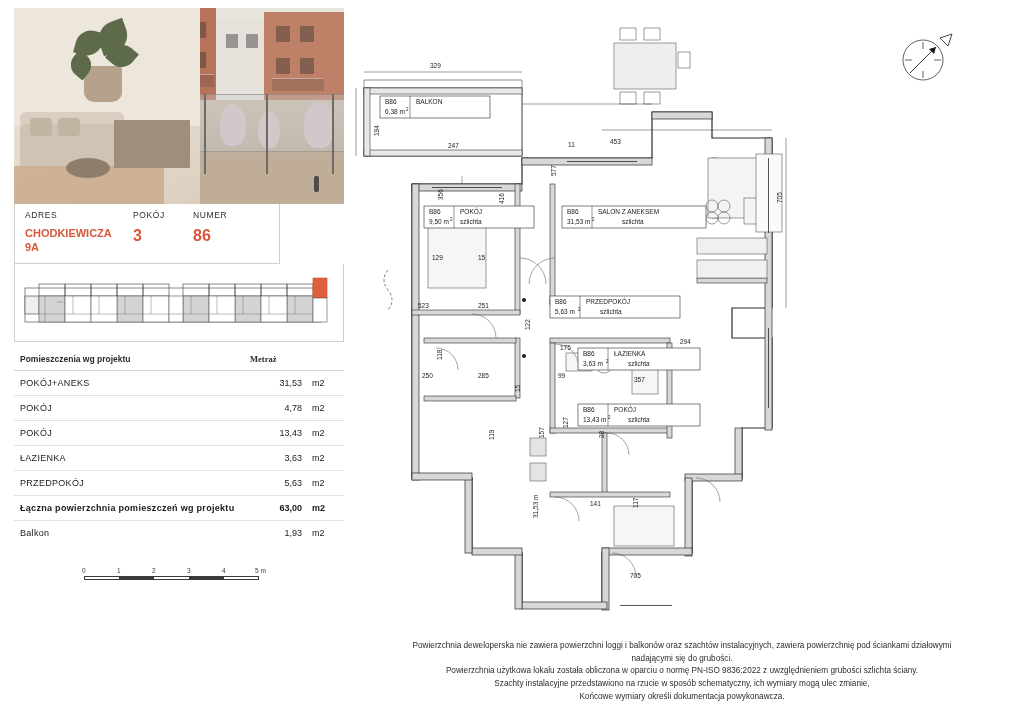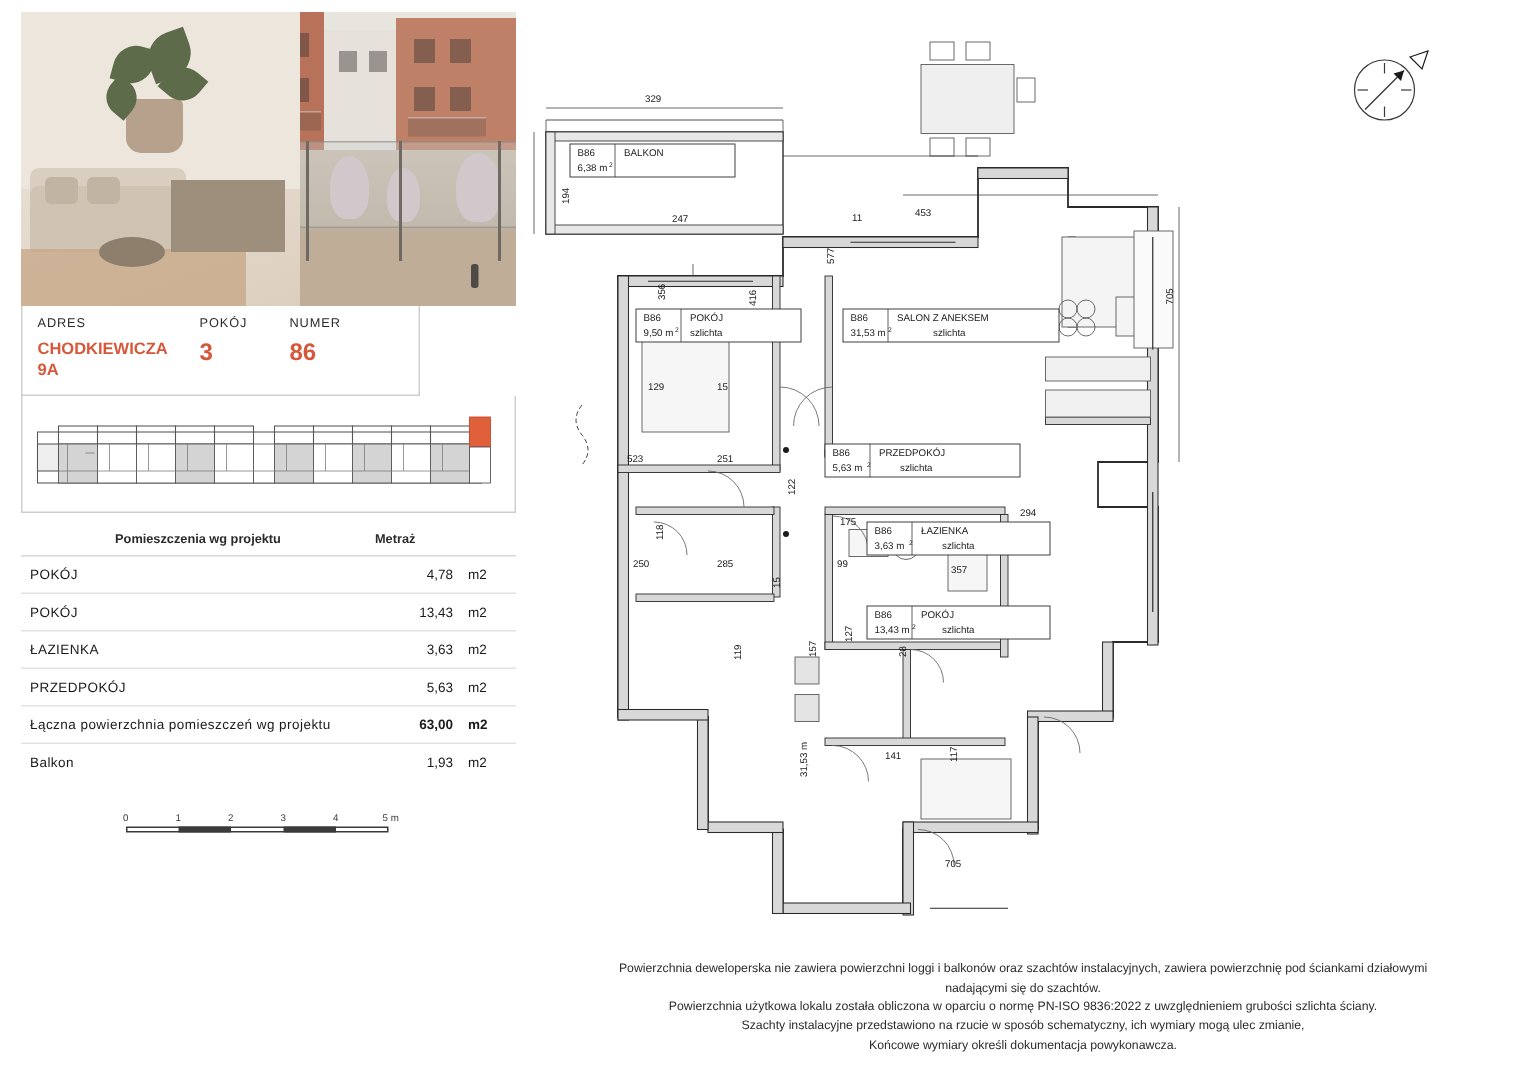--- a/index.html
+++ b/index.html
@@ -178,39 +178,39 @@
   .kp-svg { display: block; }
 
   
   .rooms {
     width: 330px;
     margin-top: 8px;
     border-collapse: collapse;
     font-size: 9px;
   }
   .rooms th {
-    text-align: center;
+    text-align: left;
     font-size: 8.5px;
     font-weight: bold;
     color: #2b2b2b;
     padding: 4px 6px 6px 6px;
     border-bottom: 1px solid #d6d6d6;
   }
-  .rooms th.metraz { text-align: left; padding-left: 0; }
+  .rooms th.metraz { text-align: left; padding-left: 0; font-family: Liberation Serif, serif; }
   .rooms td {
     padding: 7px 6px;
     border-bottom: 1px solid #e2e2e2;
     font-size: 9px;
     color: #1a1a1a;
   }
   .rooms td.name { letter-spacing: .3px; }
   .rooms td.val { text-align: right; width: 46px; padding-right: 4px; }
   .rooms td.unit { width: 26px; color: #1a1a1a; }
   .rooms tr.total td { font-weight: bold; }
-  .rooms tr.total td.name { font-weight: normal; }
+  .rooms tr.total td.name { font-weight: bold; }
   .rooms tr.balkon td { border-bottom: none; }
 
   
   .scalebar {
     position: relative;
     margin: 22px 0 0 70px;
     width: 190px;
     height: 22px;
   }
   .scalebar .bar {
@@ -386,20 +386,25 @@
 
     <table class="rooms">
       <thead>
         <tr>
           <th>Pomieszczenia wg projektu</th>
           <th class="metraz" colspan="2">Metraż</th>
         </tr>
       </thead>
       <tbody>
         <tr>
+          <td class="name">POKÓJ+ANEKS</td>
+          <td class="val">31,53</td>
+          <td class="unit">m2</td>
+        </tr>
+        <tr>
           <td class="name">POKÓJ</td>
           <td class="val">4,78</td>
           <td class="unit">m2</td>
         </tr>
         <tr>
           <td class="name">POKÓJ</td>
           <td class="val">13,43</td>
           <td class="unit">m2</td>
         </tr>
         <tr>
@@ -662,19 +667,19 @@
       <g stroke="#2b2b2b" stroke-width="0.6" fill="none">
         <path d="M36,262 q-8,10 0,20 q8,10 0,20" stroke-dasharray="3 2"></path>
         <circle cx="172" cy="292" r="2" fill="#1a1a1a" stroke="none"></circle>
         <circle cx="172" cy="348" r="2" fill="#1a1a1a" stroke="none"></circle>
       </g>
     </svg>
   </div>
 
   <div class="note">
     <div>Powierzchnia deweloperska nie zawiera powierzchni loggi i balkonów oraz szachtów instalacyjnych, zawiera powierzchnię pod ściankami działowymi</div>
-    <div>nadającymi się do szachtów.</div>
+    <div>nadającymi się do grubości.</div>
     <div>Powierzchnia użytkowa lokalu została obliczona w oparciu o normę PN-ISO 9836:2022 z uwzględnieniem grubości szlichta ściany.</div>
     <div>Szachty instalacyjne przedstawiono na rzucie w sposób schematyczny, ich wymiary mogą ulec zmianie,</div>
     <div>Końcowe wymiary określi dokumentacja powykonawcza.</div>
   </div>
 
 </div>
 
 </body></html>

